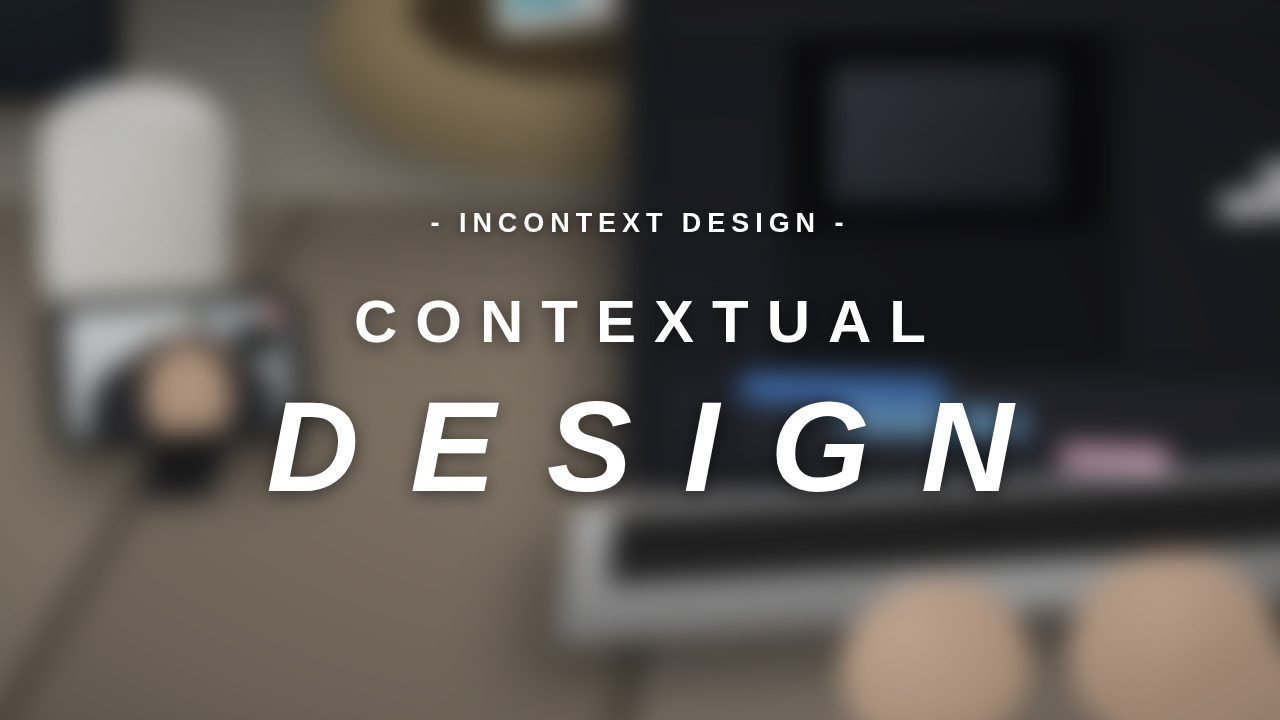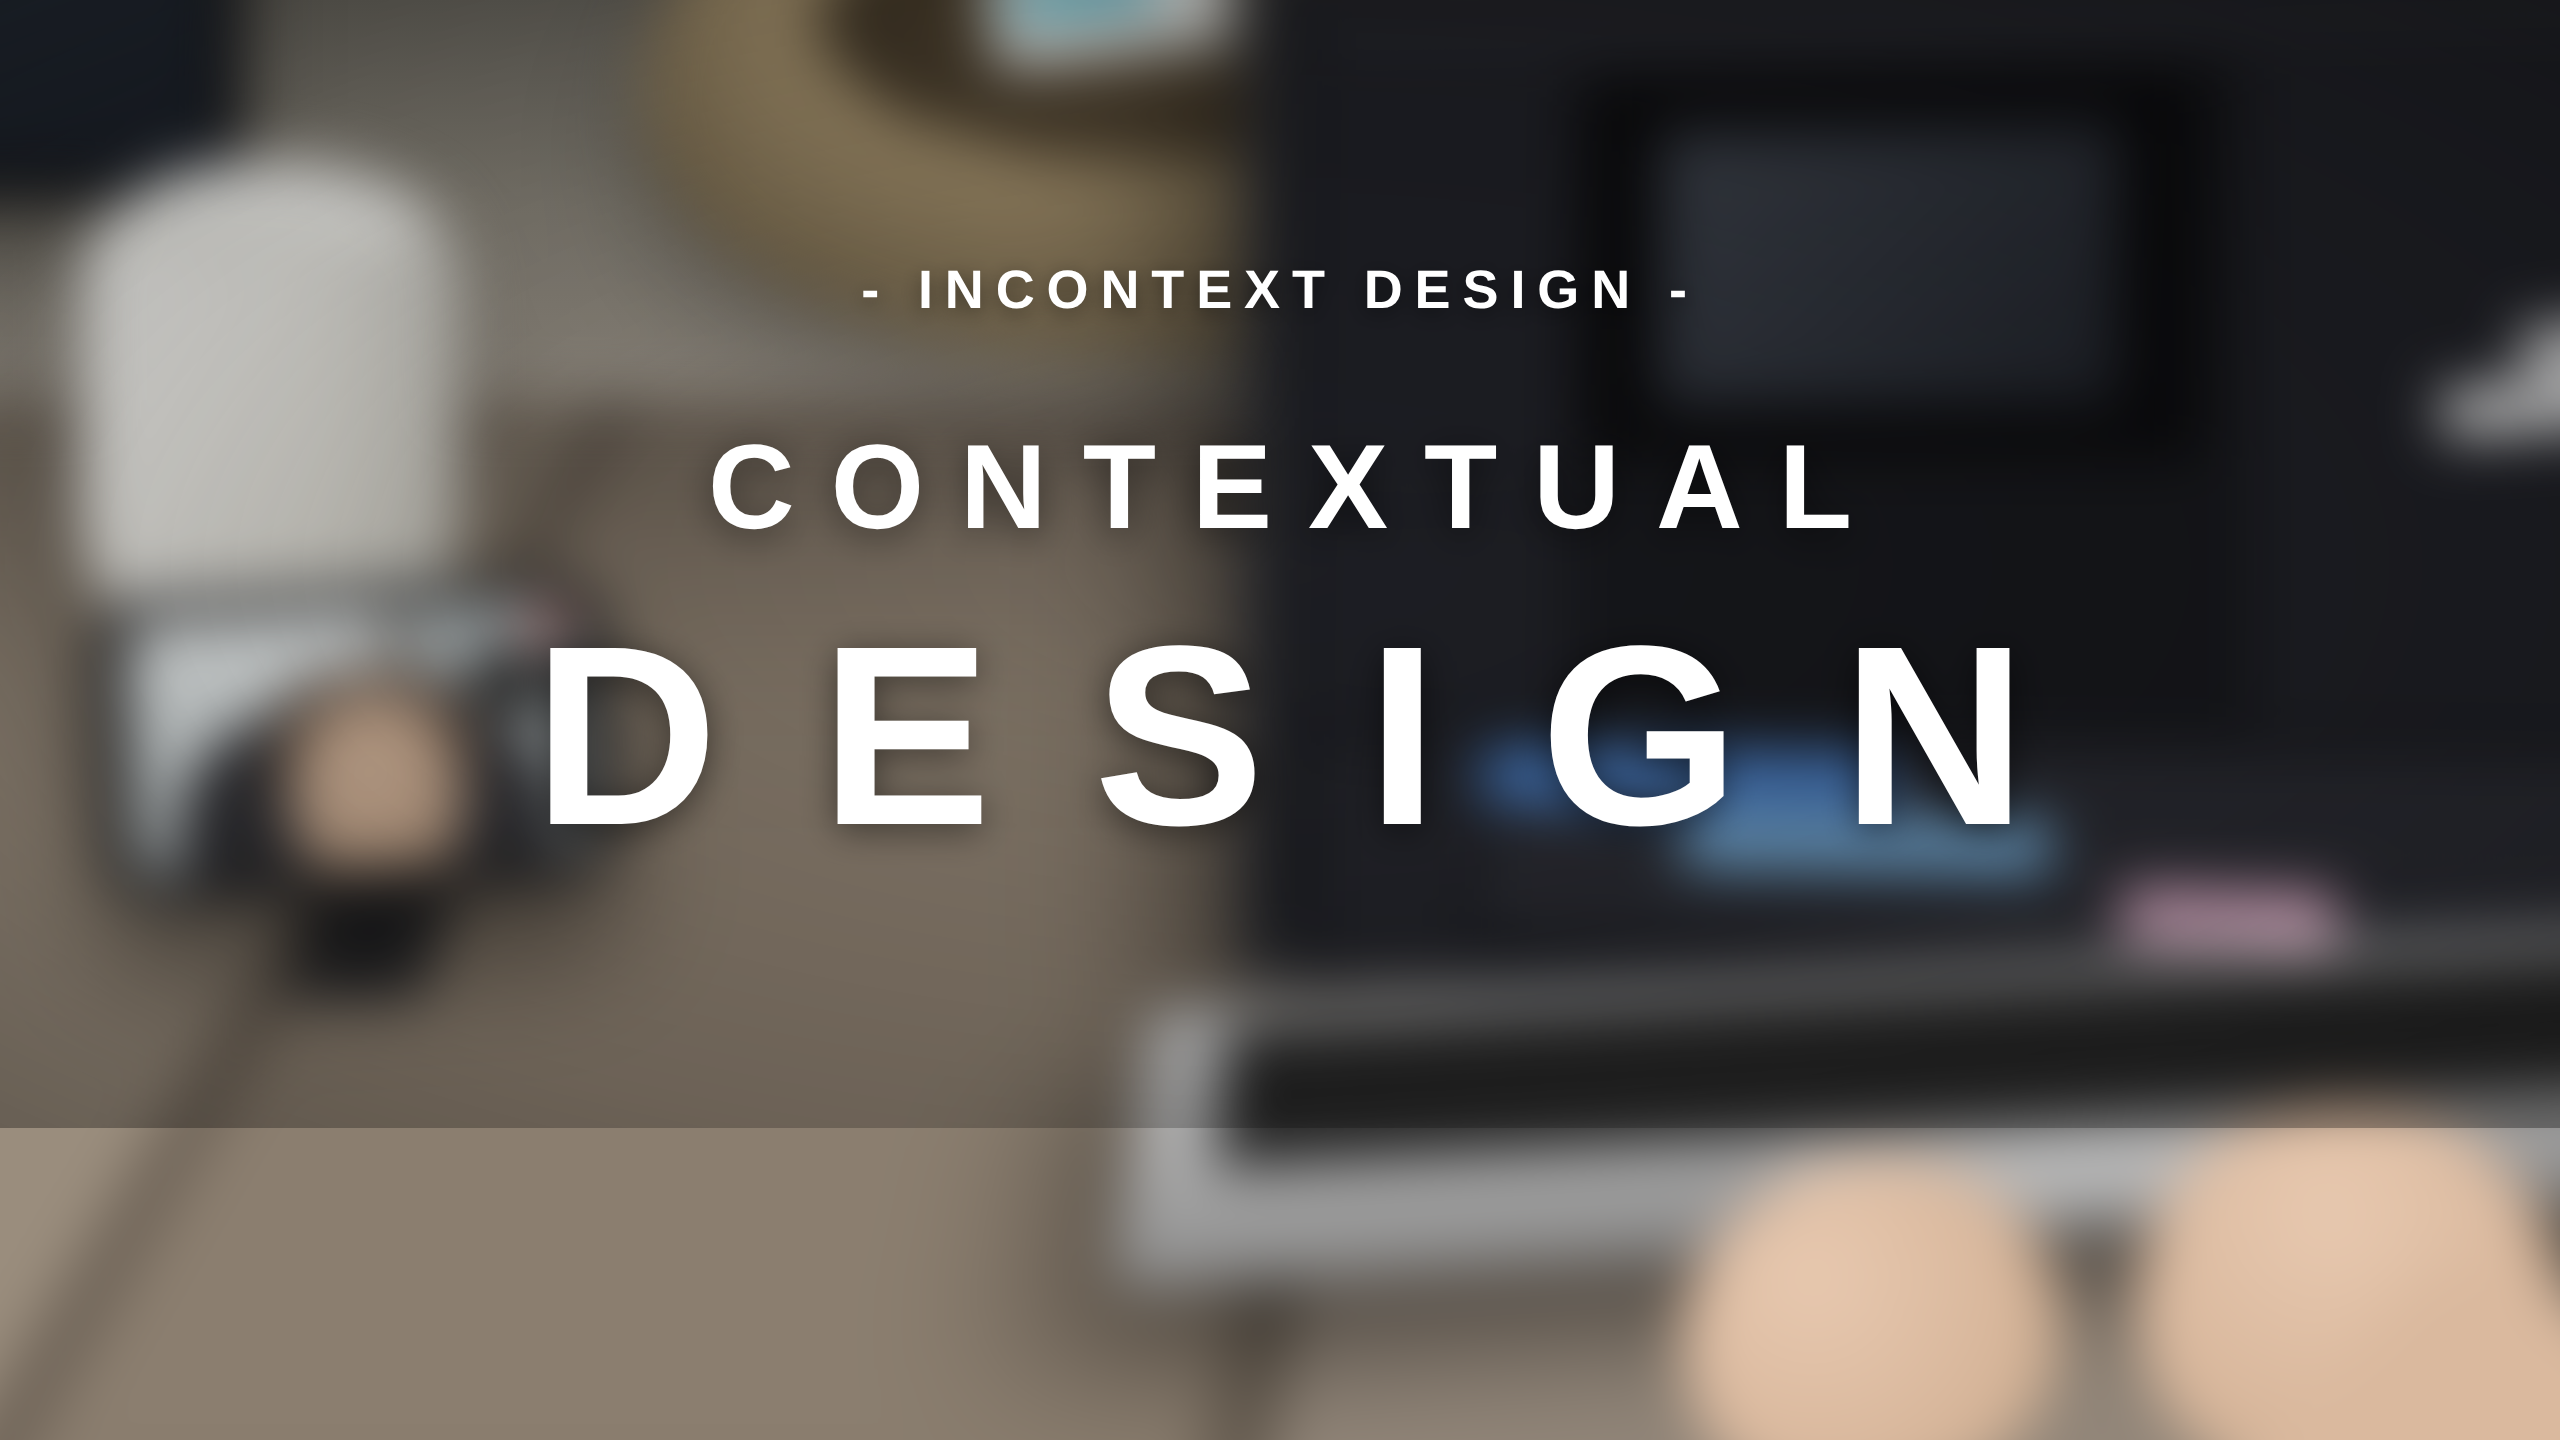--- a/index.html
+++ b/index.html
@@ -7,21 +7,21 @@
     padding: 0;
     width: 1280px;
     height: 720px;
     overflow: hidden;
     font-family: "Futura", "Century Gothic", "Avant Garde", "Trebuchet MS", sans-serif;
   }
 
   .scene {
     position: relative;
     width: 1280px;
-    height: 564px;
+    height: 720px;
     background:
       radial-gradient(ellipse 700px 600px at 1050px 450px, rgba(18,22,30,0.92) 0%, rgba(18,22,30,0.85) 40%, rgba(18,22,30,0) 72%),
       linear-gradient(180deg, #6a675f 0%, #8a857a 18%, #9b9489 35%, #8e8578 55%, #7f7568 75%, #6d6458 100%);
     filter: blur(0px);
   }
 
   
   .blur-layer {
     position: absolute;
     inset: -60px;
@@ -200,21 +200,21 @@
     text-shadow: 0 2px 10px rgba(0,0,0,0.45);
   }
   .title {
     font-weight: 800;
     text-transform: uppercase;
     line-height: 1.02;
     text-shadow: 0 3px 18px rgba(0,0,0,0.5);
   }
   .line1 { font-size: 140px; letter-spacing: 0.34em; padding-left:0.34em; }
   .line2 { font-size: 60px;  letter-spacing: 0.30em; padding-left:0.30em; margin-top: 34px; }
-  .line3 { font-size: 128px; letter-spacing: 0.40em; padding-left:0.40em; margin-top: 30px; }
+  .line3 { font-size: 128px; letter-spacing: 0.40em; padding-left:0.40em; margin-top: 30px; font-style: italic; }
 </style>
 </head>
 <body>
 
 <div class="scene">
 
   <div class="blur-layer">
     <div class="desk"></div>
 
     <div class="tablet"></div>

